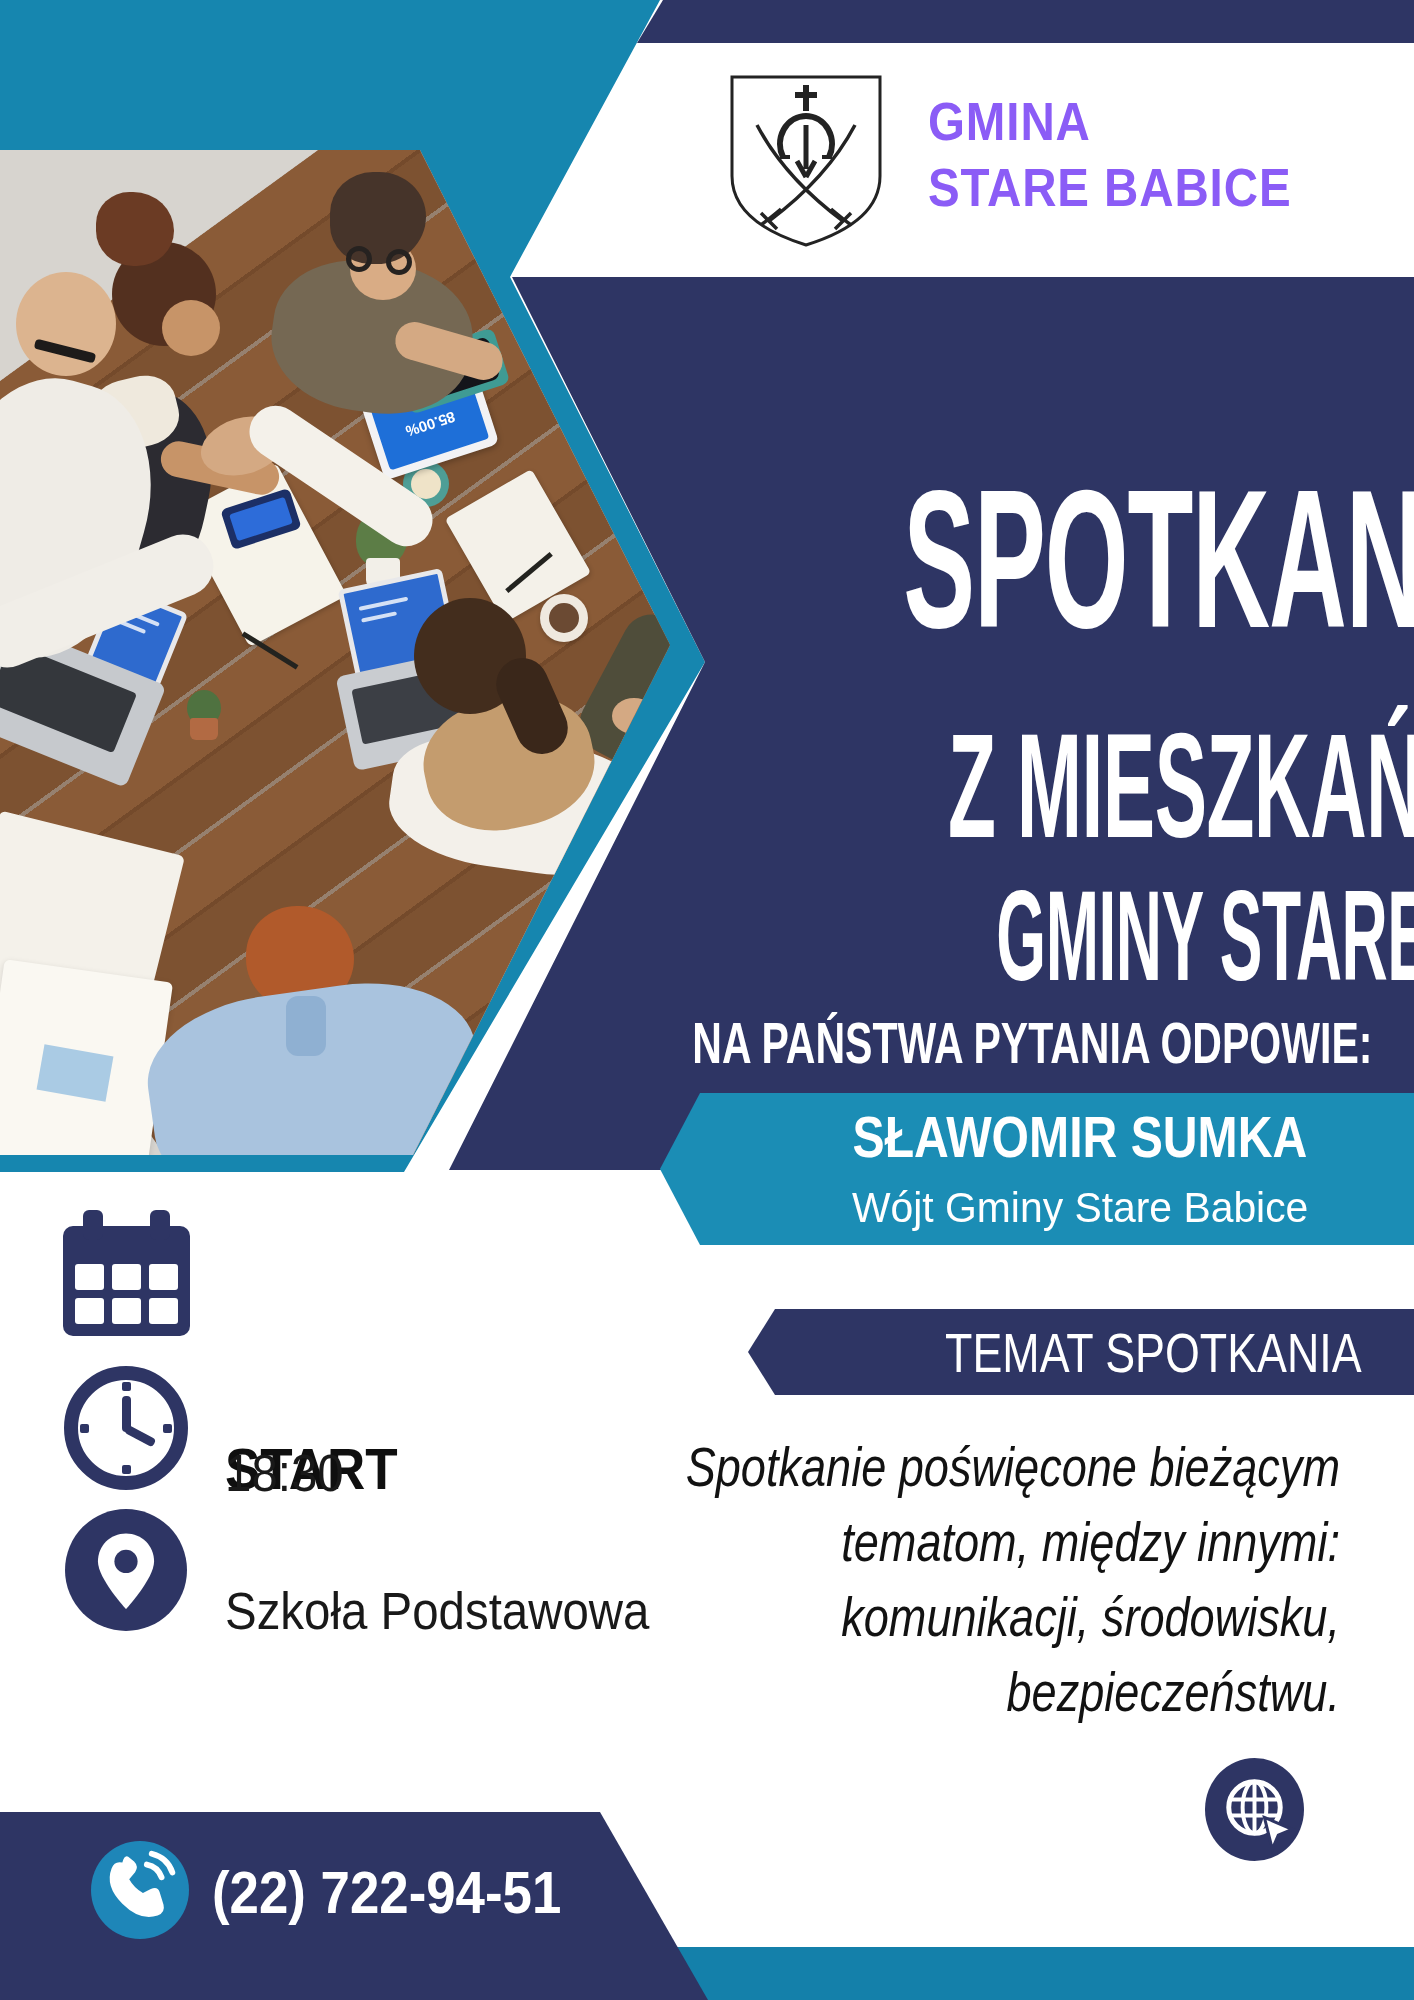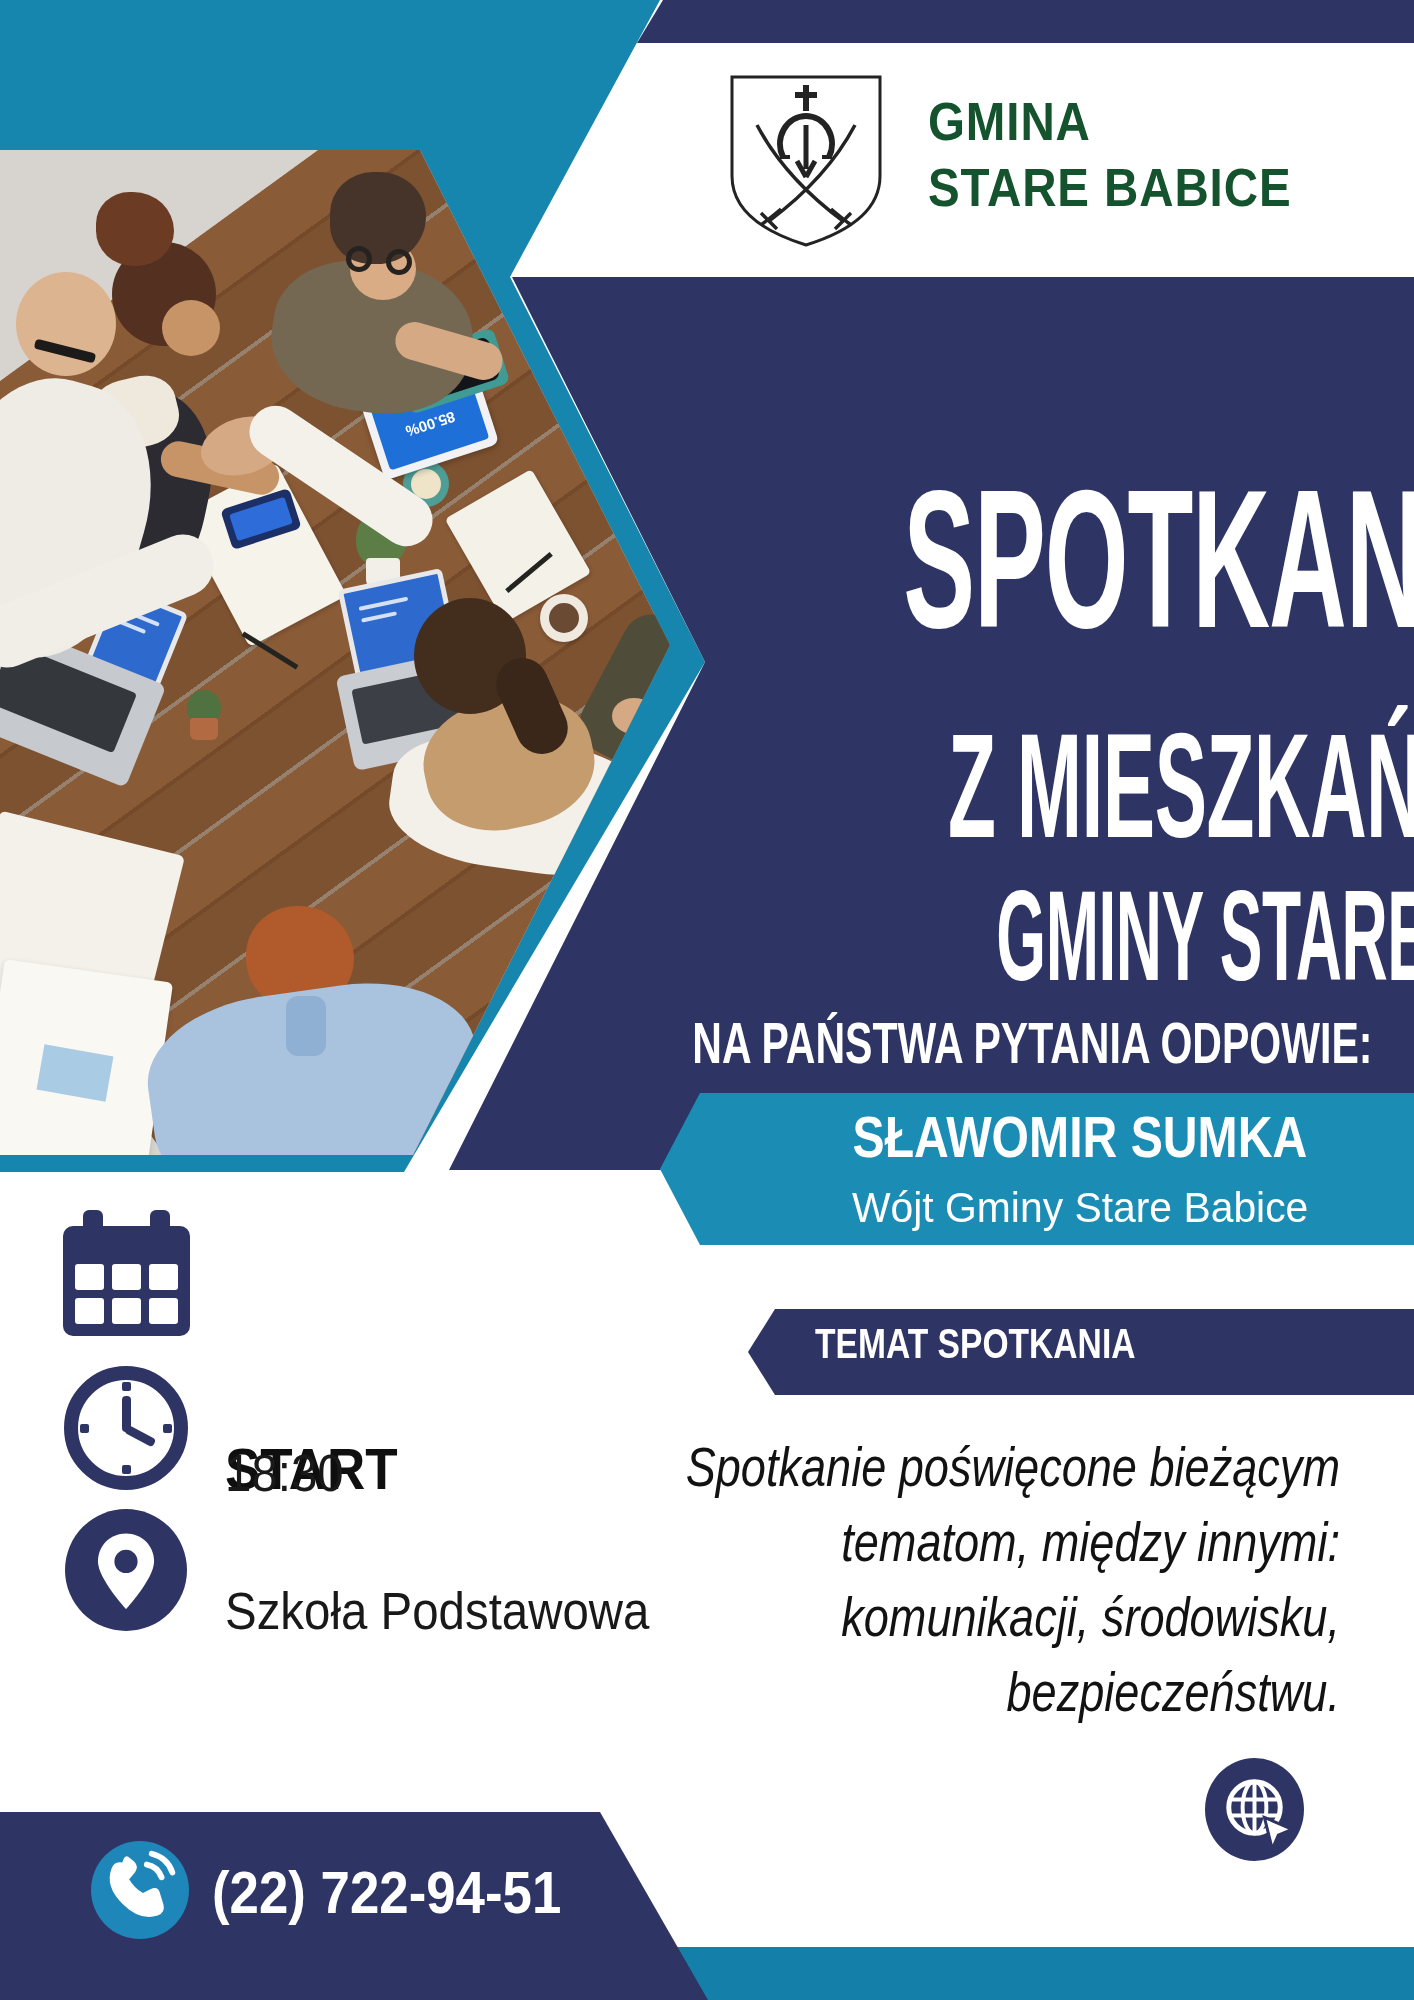--- a/index.html
+++ b/index.html
@@ -19,42 +19,42 @@
   .bottom-teal-band{position:absolute;left:0;top:1947px;width:1414px;height:53px;background:#1480aa;}
   .phone-banner{position:absolute;left:0;top:0;width:1414px;height:2000px;background:#2e3564;
     clip-path:polygon(0 1812px,600px 1812px,708px 2000px,0 2000px);}
   .speaker-banner{position:absolute;left:0;top:0;width:1414px;height:2000px;background:#1b8db5;
     clip-path:polygon(700px 1093px,1414px 1093px,1414px 1245px,700px 1245px,660px 1169px);}
   .topic-banner{position:absolute;left:0;top:0;width:1414px;height:2000px;background:#2e3564;
     clip-path:polygon(775px 1309px,1414px 1309px,1414px 1395px,775px 1395px,748px 1352px);}
 
   
   .coa{position:absolute;left:727px;top:73px;width:158px;height:177px;}
-  .org-name{position:absolute;left:928px;top:88px;color:#14532d;font-weight:700;}
+  .org-name{position:absolute;left:928px;top:88px;color:#8b5cf6;font-weight:700;}
   .org-line{font-size:54px;line-height:66px;letter-spacing:1px;transform:scaleX(.88);transform-origin:left center;white-space:nowrap;}
 
   
   .title-line{position:absolute;left:650px;width:746px;text-align:center;color:#fff;font-weight:700;white-space:nowrap;}
   .title-line>span{display:inline-block;transform-origin:center;}
   .t1{top:462px;font-size:196px;line-height:196px;}  .t1>span{transform:scaleX(.55);letter-spacing:-2px;}
   .t2{top:712px;font-size:148px;line-height:148px;}  .t2>span{transform:scaleX(.53);letter-spacing:-1px;}
   .t3{top:872px;font-size:128px;line-height:128px;}  .t3>span{transform:scaleX(.50);letter-spacing:-1px;}
 
   .qa-label{position:absolute;left:560px;top:1010px;width:920px;text-align:center;color:#fff;
     font-size:57px;font-weight:700;white-space:nowrap;}
   .qa-label>span{display:inline-block;transform:scaleX(.72);transform-origin:center;}
 
   .speaker-text{position:absolute;left:730px;top:1104px;width:700px;text-align:center;color:#fff;white-space:nowrap;}
   .speaker-name{font-size:58px;font-weight:700;line-height:66px;}
   .speaker-name>span{display:inline-block;transform:scaleX(.83);transform-origin:center;}
   .speaker-role{font-size:43px;font-weight:400;line-height:58px;margin-top:8px;}
   .speaker-role>span{display:inline-block;transform:scaleX(.95);transform-origin:center;}
 
-  .topic-heading{position:absolute;left:775px;top:1320px;width:639px;text-align:left;color:#fff;
-    font-size:42px;font-weight:700;white-space:nowrap;}
+  .topic-heading{position:absolute;left:775px;top:1320px;width:639px;text-align:right;color:#fff;
+    font-size:56px;font-weight:400;white-space:nowrap;}
   .topic-heading>span{display:inline-block;transform:scaleX(.80);transform-origin:center;}
 
   .topic-text{position:absolute;right:74px;top:1430px;text-align:right;color:#121212;
     font-size:55px;line-height:75px;font-style:italic;transform:scaleX(.82);transform-origin:right top;white-space:nowrap;}
 
   
   .detail-label{position:absolute;left:225px;color:#0f0f0f;font-size:57px;font-weight:700;white-space:nowrap;}
   .detail-label>span{display:inline-block;transform:scaleX(.93);transform-origin:left center;}
   .detail-value{position:absolute;left:225px;color:#191919;font-size:51px;font-weight:400;white-space:nowrap;}
   .detail-value>span{display:inline-block;transform:scaleX(.93);transform-origin:left center;}

